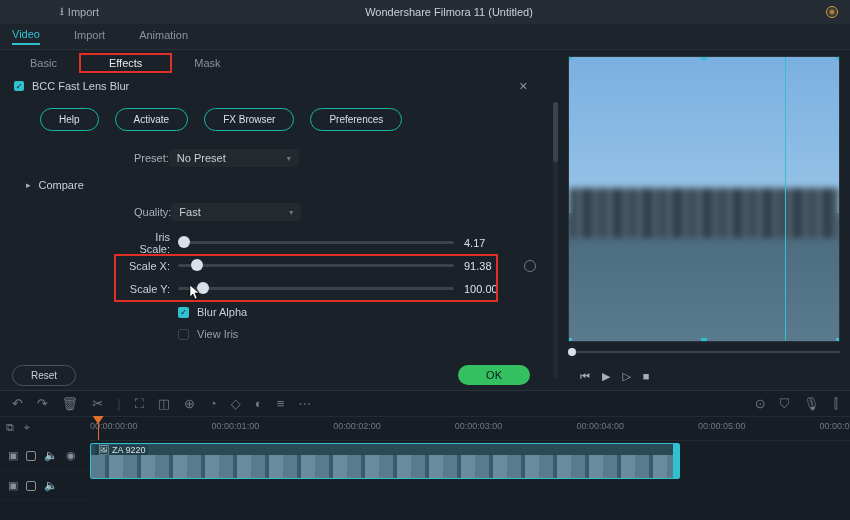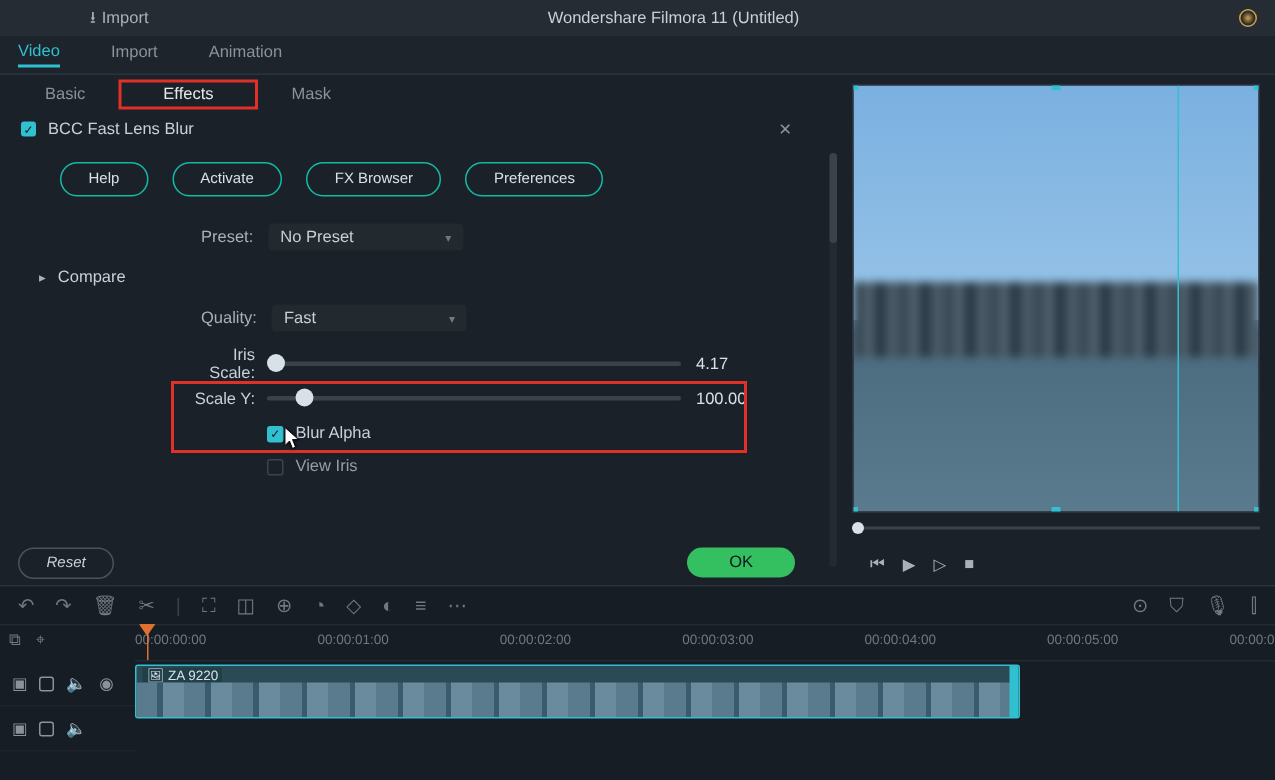--- a/index.html
+++ b/index.html
@@ -26,41 +26,41 @@
   .tabs2 .highlight { border: 2px solid #e03028; padding: 2px 28px; }
   .tabs2 .t2.h { color: #e8e8e8; }
 
   .effrow { display: flex; align-items: center; padding: 4px 14px; font-size: 11px; position: relative; }
   .effrow .chk { width: 10px; height: 10px; background: #30c0d0; border-radius: 2px; margin-right: 8px; display:flex; align-items:center; justify-content:center; color:#10181e; font-size:8px; }
   .effrow .close { position: absolute; right: 32px; color: #8a929a; cursor:pointer; }
 
   .btnrow { display: flex; gap: 16px; padding: 12px 40px; }
   .pillbtn { border: 1px solid #14b8a6; background: transparent; color: #d8e0e8; border-radius: 14px; padding: 5px 18px; font-size: 10px; cursor: pointer; }
 
-  .presetrow, .qualityrow { display: flex; align-items: center; padding: 6px 0 6px 134px; gap: 10px; }
+  .presetrow, .qualityrow { display: flex; align-items: center; padding: 6px 0 6px 134px; }
   .presetrow label, .qualityrow label { color: #a8b0b8; font-size: 11px; width: auto; }
   .drop { background: #22292f; border: none; color: #c8d0d8; padding: 3px 8px; width: 130px; display:flex; justify-content:space-between; align-items:center; border-radius:3px; cursor:pointer; font-size:11px; }
   .drop .caret { font-size: 8px; color:#707880; }
 
   .comparerow { display: flex; align-items: center; gap: 8px; padding: 6px 26px; color: #c8d0d8; cursor:pointer; }
   .comparerow .tri { font-size: 9px; color:#a8b0b8; }
 
   .sliderrow { display: flex; align-items: center; padding: 4px 0 4px 126px; height: 23px; }
   .sliderrow .lbl { width: 44px; text-align: right; color: #c8d0d8; margin-right: 8px; font-size:11px; }
   .sliderrow .track { position: relative; flex: 0 0 276px; height: 3px; background: #3a424a; border-radius: 2px; }
   .sliderrow .thumb { position: absolute; top: -5px; width: 12px; height: 12px; border-radius: 50%; background: #d8e0e8; transform: translateX(-50%); cursor:grab; }
   .sliderrow .val { width: 52px; text-align: left; margin-left: 10px; color: #d8e0e8; font-size:11px; }
   .sliderrow .reset-ico { margin-left: 8px; width:12px; height:12px; border:1.2px solid #707880; border-radius:50%; position:relative; cursor:pointer; }
   .redbox { position: absolute; border: 2px solid #e03028; pointer-events:none; }
 
   .checkboxrow { display: flex; align-items: center; padding: 6px 0 6px 178px; gap:8px; }
   .checkboxrow .chk2 { width: 11px; height: 11px; background: #30c0d0; border-radius: 2px; display:flex; align-items:center; justify-content:center; color:#10181e; font-size:8px; }
 
   .bottombar { position: absolute; bottom: 0; left: 0; right: 0; height: 30px; display: flex; align-items: center; padding: 0 12px; }
-  .resetbtn { border: 1px solid #4a525a; background: transparent; color: #c8d0d8; border-radius: 12px; padding: 4px 18px; font-size:10px; cursor:pointer;font-style:italic; }
+  .resetbtn { border: 1px solid #4a525a; background: transparent; color: #c8d0d8; border-radius: 12px; padding: 4px 18px; font-size:10px; cursor:pointer; }
   .okbtn { margin-left: auto; margin-right: 18px; background: #34c060; color: #10181e; border: none; border-radius: 12px; padding: 4px 28px; font-size:11px; font-weight:500; cursor:pointer; }
 
   
   .preview { flex: 1; background: #1a2129; display: flex; flex-direction: column; padding: 6px 10px 0 8px; }
   .previewimg { flex: 1; background: linear-gradient(to bottom, #7ab0e0 0%, #98c4e8 55%, #6090b0 55%, #4a6a7e 58%, #5a7a8e 100%); position: relative; overflow:hidden; border:1px solid #2a333c; }
   .skyline { position: absolute; top: 55%; left:0; right:0; height: 50px; background: repeating-linear-gradient(90deg, #3a4a56 0 8px, #52626e 8px 14px, #2a3a46 14px 22px, #4a5a66 22px 30px); filter: blur(3px); transform: translateY(-50%);}
   .handle { position:absolute; width:6px; height:6px; background:#30c0d0; }
   .tline { position:absolute; top:0; bottom:0; width:1px; background:#30c0d0; }
   .prevtrack { height: 20px; display:flex; align-items:center; position:relative; }
   .prevtrack .bar { flex:1; height:2px; background:#3a424a; position:relative; }
@@ -163,20 +163,28 @@
     <div class="redbox" style="left:114px; top:204px; width:384px; height:48px;"></div>
 
     <div class="sliderrow" style="margin-top:4px;">
       <span class="lbl">Iris Scale:</span>
       <div class="track">
         <div class="thumb" style="left:2%;"></div>
       </div>
       <span class="val">4.17</span>
     </div>
 
+    <div class="sliderrow">
+      <span class="lbl">Scale X:</span>
+      <div class="track">
+        <div class="thumb" style="left:7%;"></div>
+      </div>
+      <span class="val">91.38</span>
+      <span class="reset-ico"></span>
+    </div>
 
     <div class="cursor-arrow" style="left:190px; top:235px;">
       <svg viewBox="0 0 12 16">
           <path d="M0 0 L0 12 L3 9 L5 14 L7 13 L5 8 L9 8 Z" fill="#fff" stroke="#000" stroke-width="0.6"></path>
         </svg>
     </div>
 
     <div class="sliderrow">
       <span class="lbl">Scale Y:</span>
       <div class="track">

